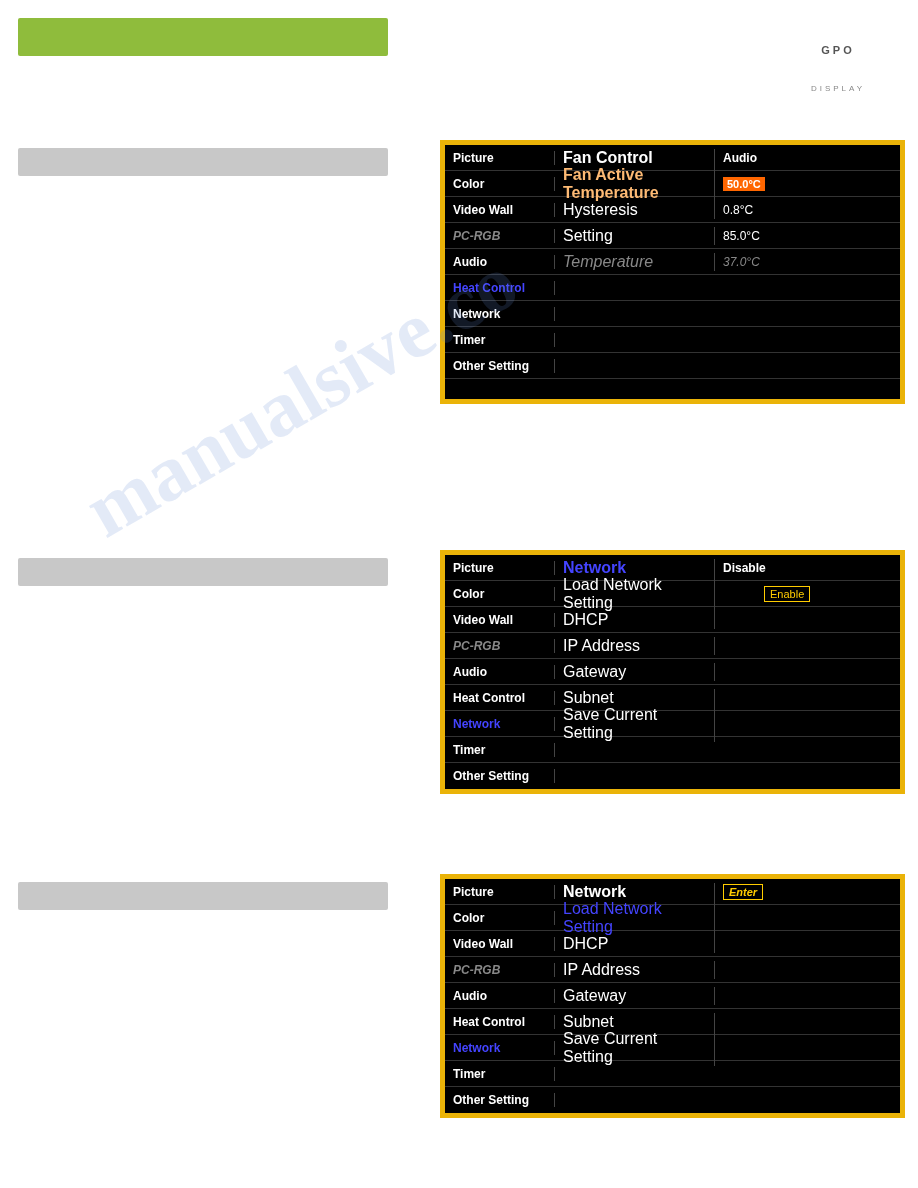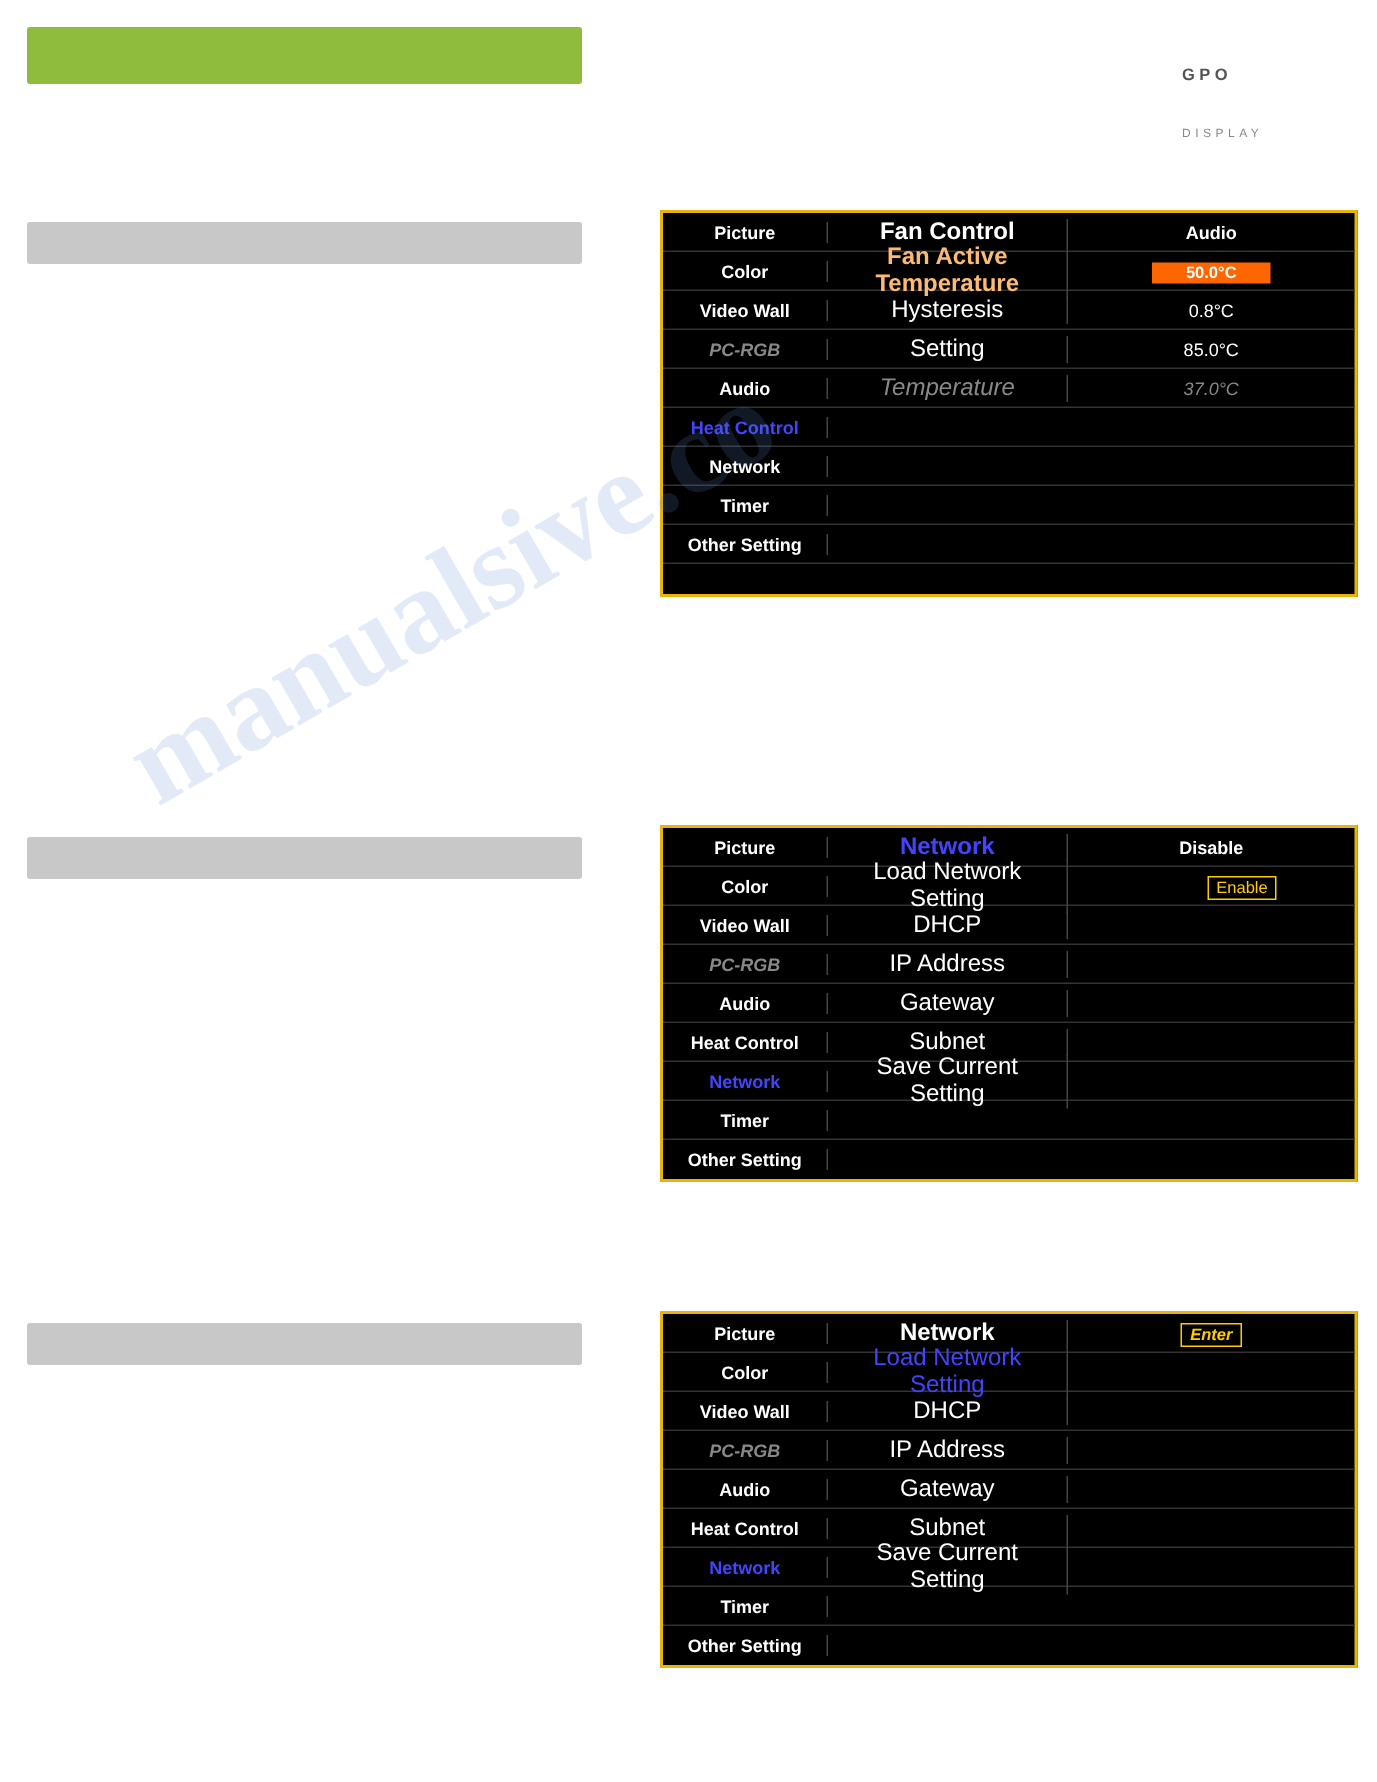--- a/index.html
+++ b/index.html
@@ -25,20 +25,21 @@
 
     
     .logo-area {
       position: absolute;
       top: 18px;
       right: 30px;
       width: 100px;
       height: 70px;
       display: flex;
       flex-direction: column;
+      align-items: center;
       justify-content: center;
       gap: 28px;
     }
     .logo-icon {
       width: 60px;
       height: 45px;
     }
     .logo-text {
       font-size: 11px;
       font-weight: bold;
@@ -59,22 +60,21 @@
       width: 370px;
       height: 28px;
       background: #c8c8c8;
       border-radius: 2px;
     }
 
     
     .menu-panel {
       position: absolute;
       background: #000;
-      border: 2px solid #eab308;
-      text-align: center;
+      border: 5px solid #eab308;
     }
 
     
     .menu-row {
       display: flex;
       align-items: center;
       border-bottom: 1px solid #333;
       height: 26px;
     }
     .menu-row:last-child { border-bottom: none; }
@@ -103,21 +103,21 @@
       flex: 1;
     }
 
     .text-blue { color: #4444ff; }
     .text-cyan { color: #fdba74; font-weight: bold; }
     .text-grey { color: #888; font-style: italic; }
 
     .badge-orange {
       background: #ff6600;
       color: #fff;
-      padding: 1px 23px;
+      padding: 1px 4px;
       font-size: 11px;
       font-weight: bold;
     }
     .badge-yellow-outline {
       border: 1px solid #ffcc00;
       color: #ffcc00;
       padding: 1px 5px;
       font-size: 11px;
       margin-left: 41px;
     }

